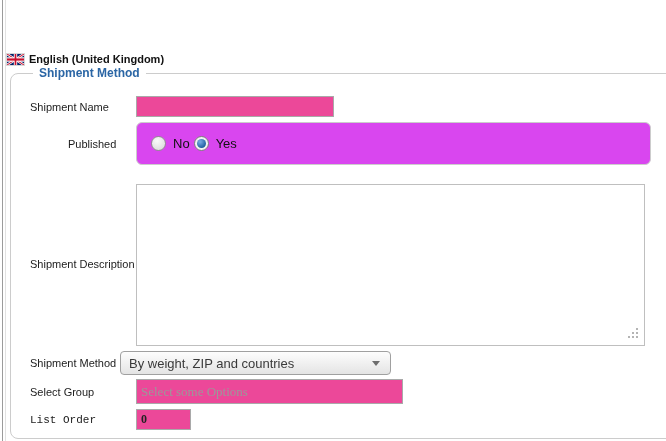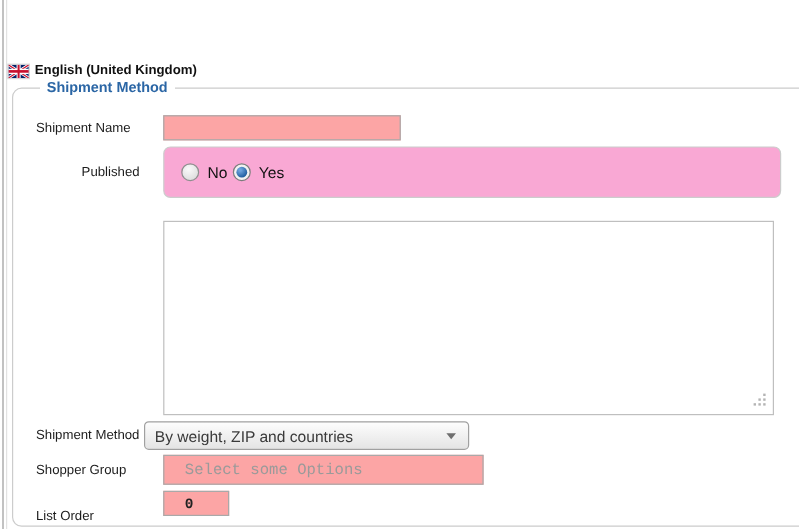--- a/index.html
+++ b/index.html
@@ -43,33 +43,33 @@
     font-size:12px; font-weight:bold; color:#2b66a5;
   }
 
   .field-label {
     position:absolute; left:30px;
     font-size:11px; color:#1c1c1c; white-space:nowrap;
   }
 
   .text-input {
     position:absolute; box-sizing:border-box;
-    border:1px solid #a9a9a9; background:#fca5a5;
-    font-family:Liberation Mono, monospace; font-size:12px; color:#222;
-    padding:2px 17px; outline:none; border-radius:0;
+    border:1px solid #a9a9a9; background:#ec4899;
+    font-family:Liberation Serif, serif; font-size:12px; color:#222;
+    padding:2px 4px; outline:none; border-radius:0;
   }
   #shipment-name-input { left:136px; top:96px;  width:198px; height:21px; }
   #shopper-group-input { left:136px; top:379px; width:267px; height:25px; font-size:13px; }
   #shopper-group-input::placeholder { color:#9a9a9a; opacity:1; }
   #list-order-input    { left:136px; top:409px; width:55px;  height:21px; font-size:12px; font-weight:bold; }
 
   
   .published-box {
     position:absolute; left:136px; top:122px; width:515px; height:43px;
-    box-sizing:border-box; border:1px solid #cccccc; border-radius:6px; background:#f9a8d4;
+    box-sizing:border-box; border:1px solid #cccccc; border-radius:6px; background:#d946ef;
     display:flex; align-items:center; padding-left:14px;
   }
   .radio {
     width:13px; height:13px; border-radius:50%;
     border:1px solid #8f8f8f;
     background:radial-gradient(circle at 40% 30%, #fafafa, #d6d6d6);
     display:inline-block; flex:0 0 auto;
   }
   .radio.checked { background:#f2f2f2; position:relative; border-color:#7c7c7c; }
   .radio.checked::after {
@@ -144,28 +144,29 @@
   <input id="shipment-name-input" class="text-input" type="text" value="" style="">
 
   <span class="field-label" style="top:138px;padding-left:38px;">Published</span>
   <div class="published-box">
     <span class="radio"></span>
     <span class="radio-label">No</span>
     <span class="radio checked"></span>
     <span class="radio-label">Yes</span>
   </div>
 
+  <span class="field-label" style="top:258px;">Shipment Description</span>
   <textarea class="desc-area" style=""></textarea>
   <div class="resizer-dots"></div>
 
   <span class="field-label" style="top:357px;">Shipment Method</span>
   <div class="method-select">
     <span class="method-select-text">By weight, ZIP and countries</span>
     <span class="select-arrow"></span>
   </div>
 
-  <span class="field-label" style="top:386px;">Shopper Group</span>
+  <span class="field-label" style="top:386px;">Select Group</span>
   <input id="shopper-group-input" class="text-input" type="text" placeholder="Select some Options" style="">
 
-  <span class="field-label" style="top:424px;">List Order</span>
+  <span class="field-label" style="top:414px;font-family:Liberation Mono, monospace;">List Order</span>
   <input id="list-order-input" class="text-input" type="text" value="0" style="">
 
 </div>
 
 </body></html>

